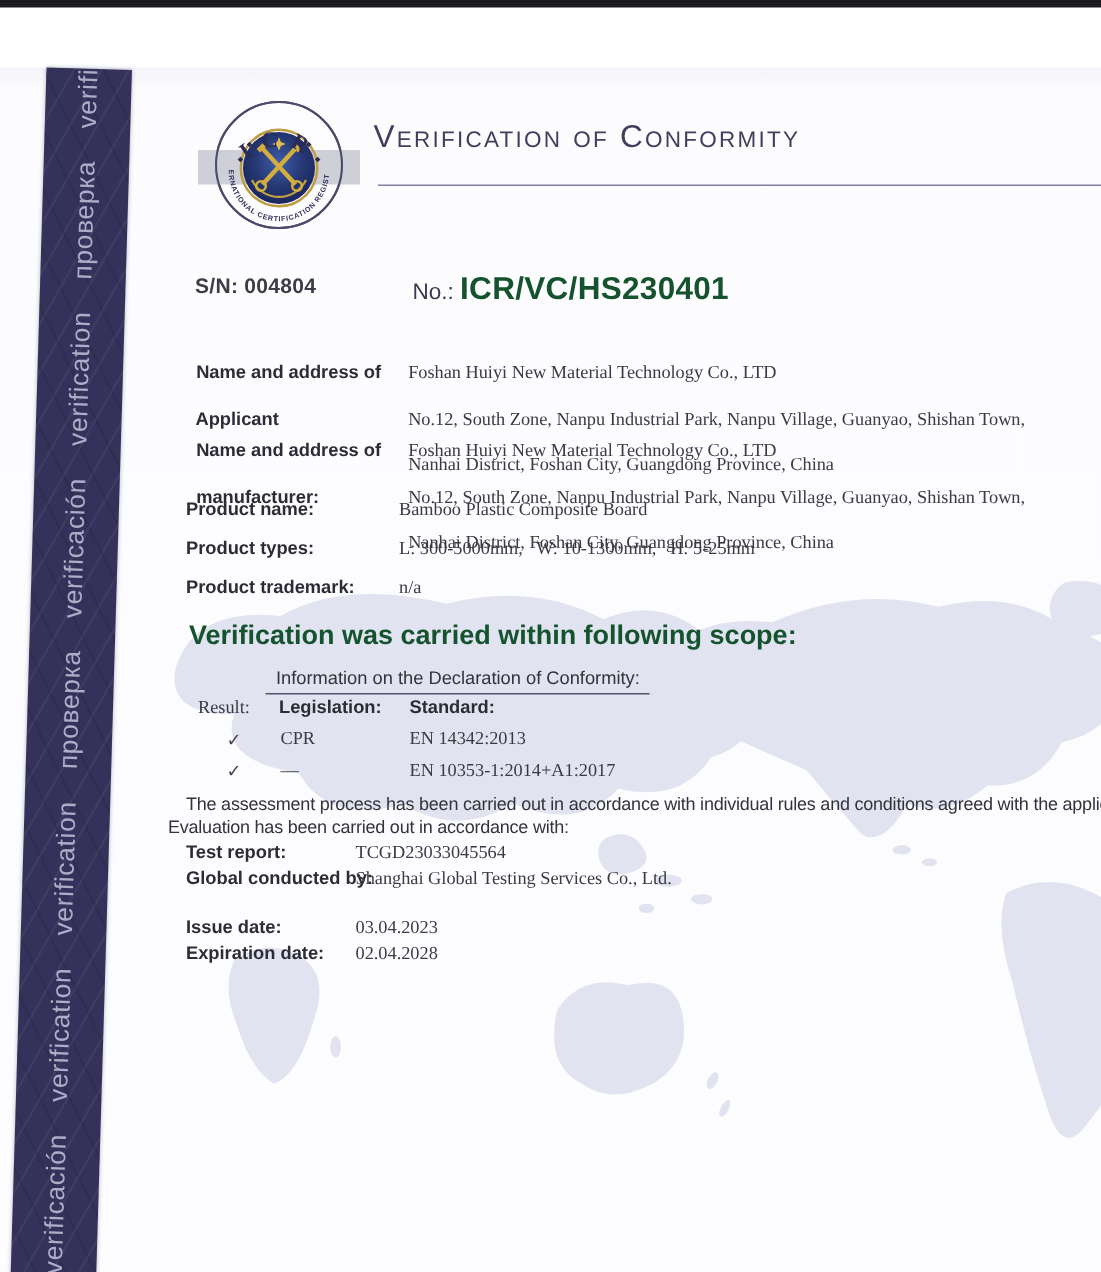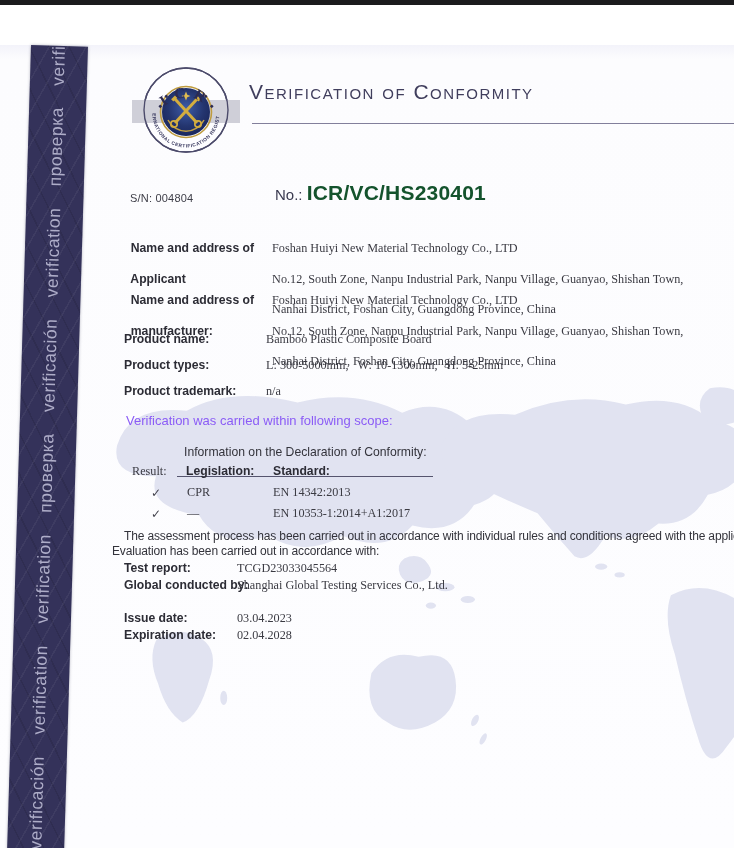--- a/index.html
+++ b/index.html
@@ -28,30 +28,30 @@
   .band-text{position:absolute;inset:0;writing-mode:vertical-rl;transform:rotate(180deg);
     font-size:17.5px;letter-spacing:.5px;word-spacing:16px;color:#aeadc8;
     line-height:57px;padding-top:8px;white-space:nowrap;}
   
   .logo{left:143px;top:66px;width:86px;height:88px;z-index:3;overflow:visible;}
   .logo svg{overflow:visible;}
   
   .title{left:249px;top:80px;z-index:3;font-variant:small-caps;font-weight:400;
     font-size:21px;letter-spacing:1.5px;color:#403e5d;white-space:nowrap;}
   .title-rule{left:252px;top:123px;width:500px;height:1.2px;background:#827f9b;z-index:3;}
-  .serial{left:130px;top:192px;font-size:11px;color:#3d3d47;letter-spacing:.2px;z-index:3;}
+  .serial{left:130px;top:182px;font-size:14px;color:#3d3d47;letter-spacing:.2px;z-index:3;font-weight:bold;}
   .certno{left:275px;top:181px;z-index:3;font-size:15px;color:#3a3a50;white-space:nowrap;}
   .certno b{font-size:21px;color:#14532d;letter-spacing:.2px;}
   
   .lbl{font-weight:700;color:#2c2c35;font-size:12.2px;line-height:15.2px;z-index:3;white-space:pre;}
   .val{font-weight:400;color:#3a3a42;font-size:12.2px;line-height:15.2px;z-index:3;white-space:pre;font-family:Liberation Serif, serif;}
   .para{font-size:12px;letter-spacing:-.15px;line-height:15.3px;color:#33333b;white-space:nowrap;z-index:3;}
-  .scope{font-size:13px;color:#8b5cf6;z-index:3;}
+  .scope{font-size:18px;color:#14532d;z-index:3;font-weight:bold;}
   .conf-header{left:184px;top:445px;font-size:12.2px;color:#33333b;z-index:3;
-    border-bottom:1.3px solid #55546e;padding:0 6px 17px 7px;margin-left:-7px;white-space:nowrap;}
+    border-bottom:1.3px solid #55546e;padding:0 6px 3px 7px;margin-left:-7px;white-space:nowrap;}
   .check{color:#44444e;font-size:12px;z-index:3;}
 </style>
 </head>
 <body>
 
 <div class="abs top-bar"></div>
 
 <div class="abs paper"></div>
 
 <svg class="abs map" viewBox="0 0 660 390" aria-hidden="true">

